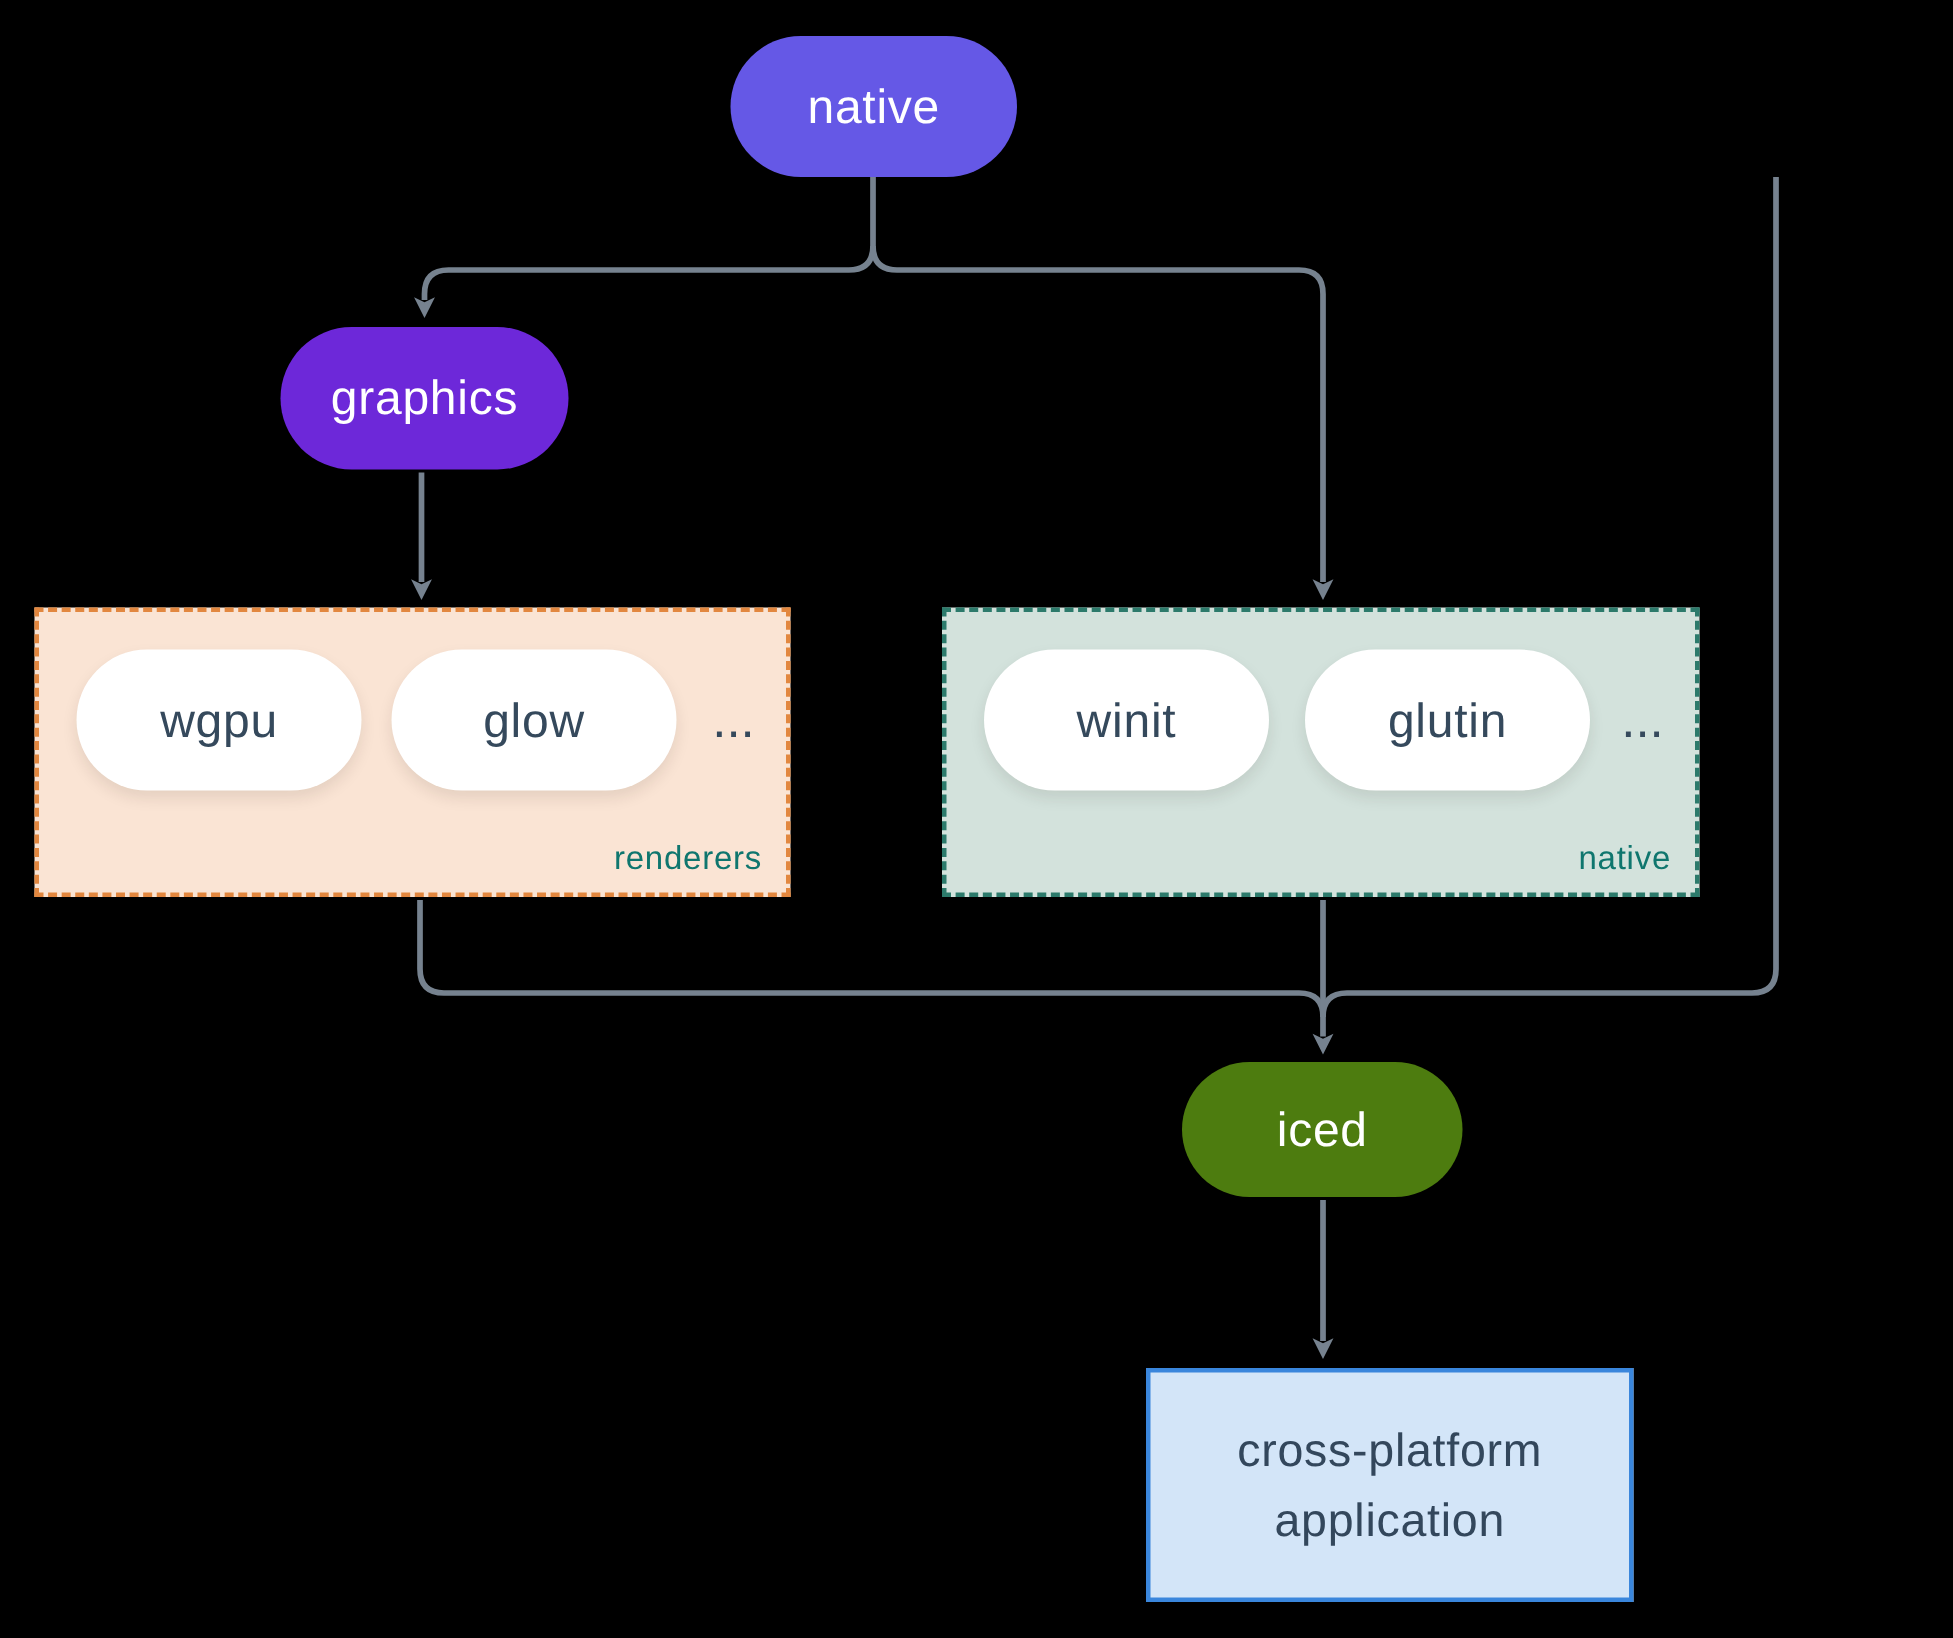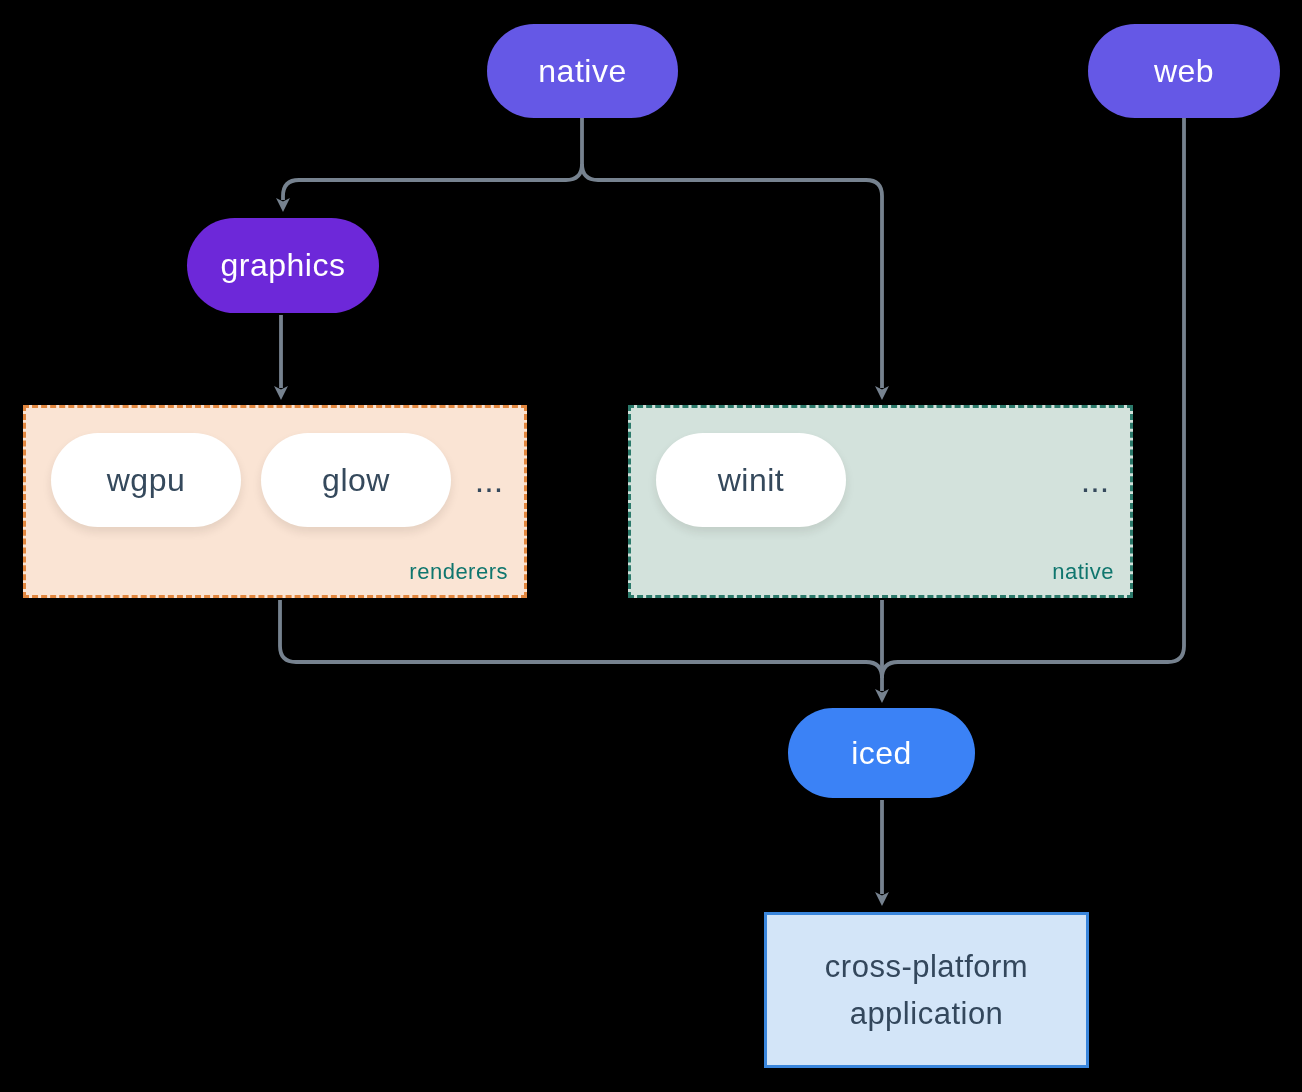--- a/index.html
+++ b/index.html
@@ -26,21 +26,21 @@
     border-radius: 999px;
     display: flex;
     align-items: center;
     justify-content: center;
     font-size: 32px;
     color: #ffffff;
     letter-spacing: 0.5px;
   }
   .pill.purple { background: #6558e6; }
   .pill.orange { background: #6d28d9; }
-  .pill.blue   { background: #3b82f6; }
+  .pill.blue   { background: #4d7c0f; }
   .pill.white  {
     background: #ffffff;
     color: #35495c;
     box-shadow: 0 5px 10px rgba(40,30,20,0.10);
   }
   .group {
     position: absolute;
     box-sizing: border-box;
   }
   .group.renderers {
@@ -112,33 +112,33 @@
       <path d="M281,315 V388" marker-end="url(#arrow)"></path>
       <path d="M280,600 V646 Q280,662 296,662 H866 Q882,662 882,678"></path>
       <path d="M1184,118 V646 Q1184,662 1168,662 H898 Q882,662 882,678"></path>
       <path d="M882,600 V691" marker-end="url(#arrow)"></path>
       <path d="M882,800 V894" marker-end="url(#arrow)"></path>
     </g>
   </svg>
 
   <div class="pill purple" style="left:487px; top:24px; width:191px; height:94px;">native</div>
 
-  <div class="pill purple" style="left:1088px; top:24px; width:192px; height:94px;">web</div>
 
   <div class="pill orange" style="left:187px; top:218px; width:192px; height:95px;">graphics</div>
 
   <div class="group renderers">
     <div class="pill white inner-pill" style="left:235px;">glow</div>
     <div class="pill white inner-pill" style="left:25px;">wgpu</div>
     <div class="ellipsis" style="left:438px;">...</div>
     <div class="group-label">renderers</div>
   </div>
 
   <div class="group shells">
     <div class="pill white inner-pill" style="left:25px;">winit</div>
+    <div class="pill white inner-pill" style="left:239px;">glutin</div>
     <div class="ellipsis" style="left:439px;">...</div>
     <div class="group-label">native</div>
   </div>
 
   <div class="pill blue" style="left:788px; top:708px; width:187px; height:90px;">iced</div>
 
   <div id="app-box">
     <span>cross-platform</span>
     <span>application</span>
   </div>

